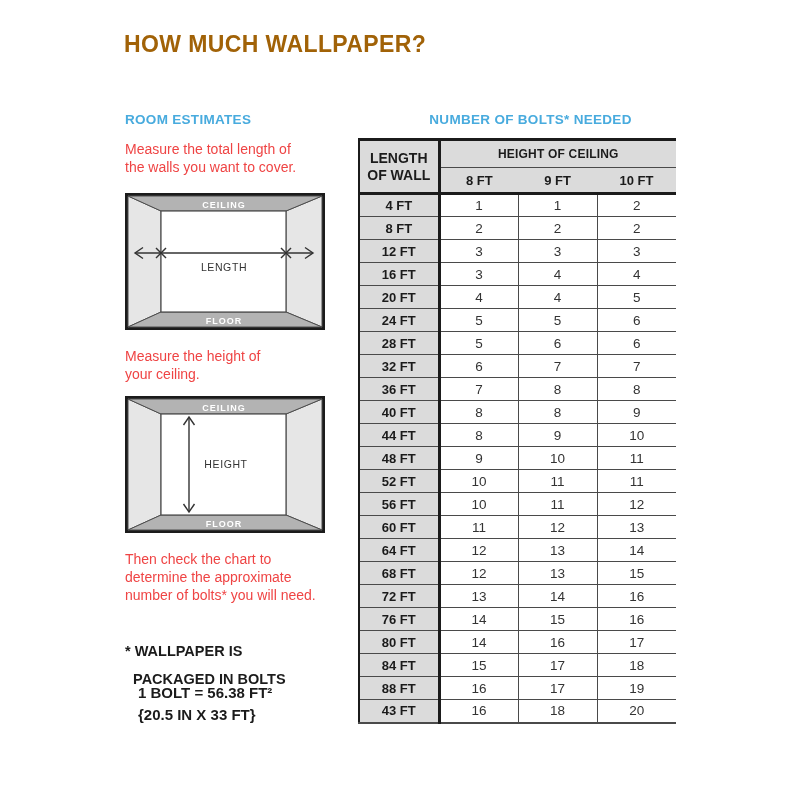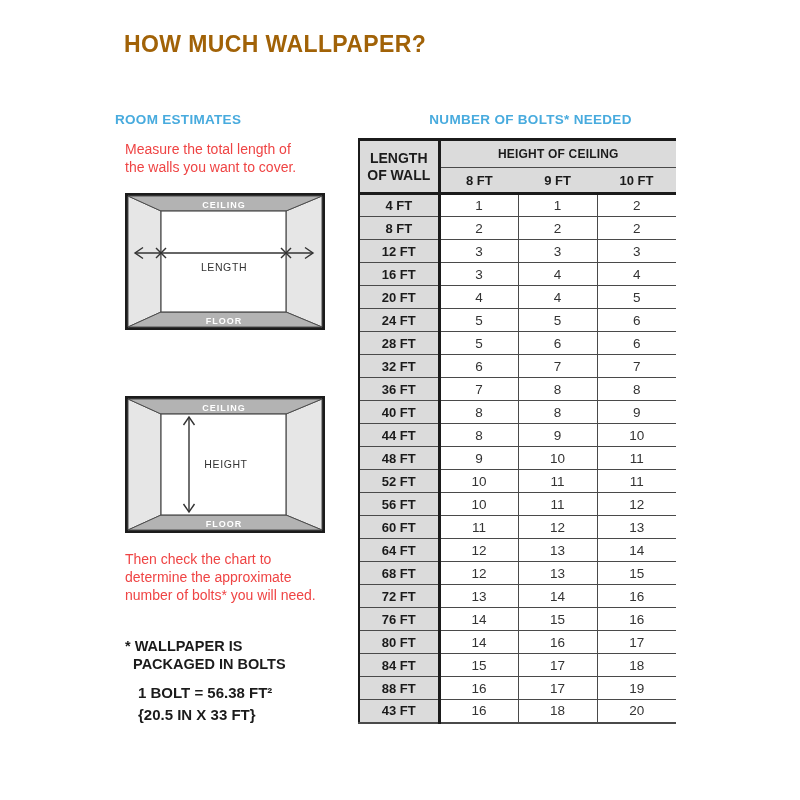--- a/index.html
+++ b/index.html
@@ -8,33 +8,33 @@
   .page { position:relative; width:800px; height:800px; background:#ffffff; overflow:hidden; }
 
   .page-title {
     position:absolute; left:124px; top:31px;
     font-size:23px; font-weight:bold; letter-spacing:0.4px; color:#a16207;
   }
 
   .section-heading {
     font-size:13.5px; font-weight:bold; letter-spacing:0.3px; color:#48abde;
   }
-  .left-heading { position:absolute; left:115px; top:112px; }
+  .left-heading { position:absolute; left:125px; top:112px; }
 
   .body-text {
     position:absolute; left:125px;
     font-size:14px; line-height:18px; color:#ef4444; white-space:pre-line;
   }
   .step1 { top:140px; }
   .step2 { top:347px; }
   .step3 { top:550px; }
 
   .footnote {
     position:absolute; left:125px; top:637px;
-    font-size:14.5px; line-height:18px; font-weight:bold; color:#1b1b1b; white-space:pre;
+    font-size:14.5px; line-height:28px; font-weight:bold; color:#1b1b1b; white-space:pre;
   }
   .bolt-spec {
     position:absolute; left:138px; top:682px;
     font-size:15px; line-height:22px; font-weight:bold; color:#1b1b1b; white-space:pre-line;
   }
 
   .room-svg { position:absolute; left:125px; width:200px; height:137px; }
   .svg-length { top:193px; }
   .svg-height { top:396px; }
 
@@ -103,20 +103,22 @@
       <polyline points="18,54.5 10,60 18,65.5"></polyline>
       <polyline points="180,54.5 188,60 180,65.5"></polyline>
       <line x1="31" y1="55" x2="41" y2="65"></line>
       <line x1="31" y1="65" x2="41" y2="55"></line>
       <line x1="156" y1="55" x2="166" y2="65"></line>
       <line x1="156" y1="65" x2="166" y2="55"></line>
     </g>
     <text x="99" y="78" text-anchor="middle" font-size="10.5" letter-spacing="0.6" fill="#333333">LENGTH</text>
   </svg>
 
+  <p class="body-text step2">Measure the height of
+your ceiling.</p>
 
   <svg class="room-svg svg-height" viewBox="0 0 200 137">
     <rect x="1.5" y="1.5" width="197" height="134" fill="#ffffff" stroke="#1b1b1b" stroke-width="3"></rect>
     <polygon points="3,3 36,18 36,119 3,134" fill="#e6e6e6" stroke="#4d4d4d" stroke-width="1"></polygon>
     <polygon points="197,3 161,18 161,119 197,134" fill="#e6e6e6" stroke="#4d4d4d" stroke-width="1"></polygon>
     <polygon points="3,3 197,3 161,18 36,18" fill="#b3b3b3" stroke="#4d4d4d" stroke-width="1"></polygon>
     <polygon points="3,134 197,134 161,119 36,119" fill="#b3b3b3" stroke="#4d4d4d" stroke-width="1"></polygon>
     <rect x="36" y="18" width="125" height="101" fill="#ffffff" stroke="#4d4d4d" stroke-width="1.2"></rect>
     <text x="99" y="14.5" text-anchor="middle" font-size="9" font-weight="bold" letter-spacing="1" fill="#ffffff">CEILING</text>
     <text x="99" y="130.5" text-anchor="middle" font-size="9" font-weight="bold" letter-spacing="1" fill="#ffffff">FLOOR</text>

